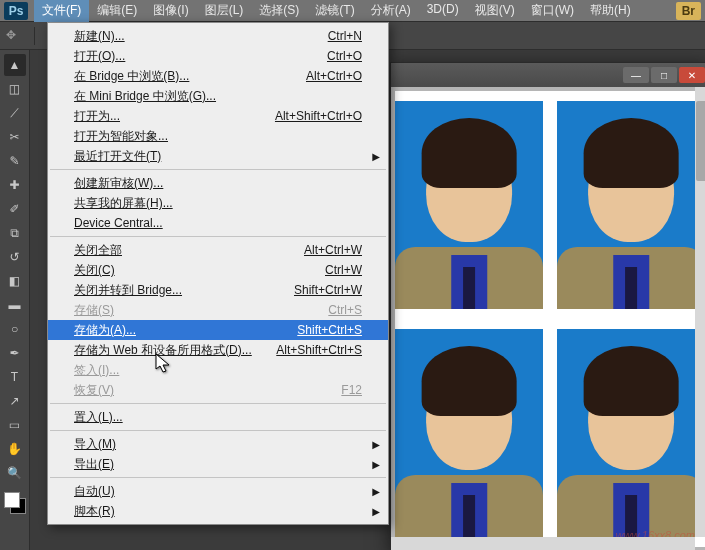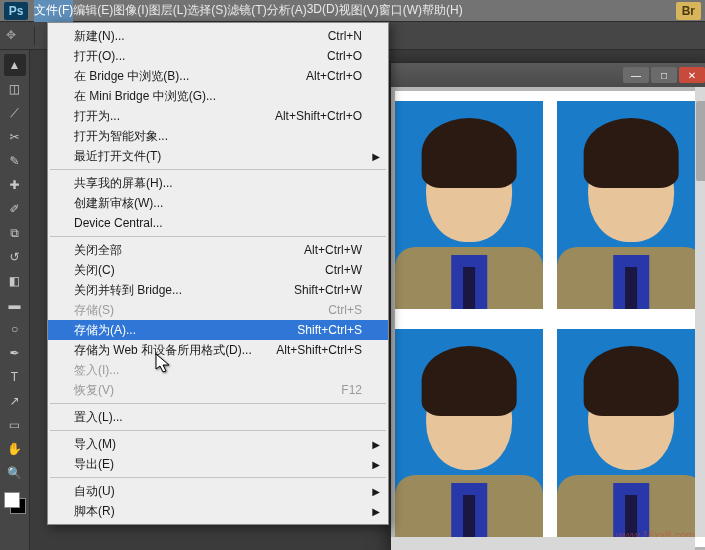--- a/index.html
+++ b/index.html
@@ -1,20 +1,20 @@
 <!DOCTYPE html>
 <html><head>
 <meta charset="utf-8">
 <style>
 * { margin: 0; padding: 0; box-sizing: border-box; font-family: "Microsoft YaHei", SimSun, Arial, sans-serif; font-size: 12px; }
 body { background: #464646; width: 705px; height: 550px; overflow: hidden; position: relative; }
 
 .menubar { background: #737373; height: 22px; display: flex; align-items: center; padding: 0 4px; border-bottom: 1px solid #2d2d2d; }
 .ps-logo { width: 24px; height: 18px; background: #0a3c5c; color: #9ccfe8; font-weight: bold; display: flex; align-items: center; justify-content: center; border-radius: 2px; margin-right: 6px; }
-.menu-item { color: #e8e8e8; padding: 3px 0; cursor: default; }
+.menu-item { color: #e8e8e8; padding: 3px 8px; cursor: default; }
 .menu-item.active { background: #5f8eb8; color: #fff; }
 .br-btn { margin-left: auto; background: #d8b45a; color: #4a3a10; padding: 2px 6px; border-radius: 2px; font-weight: bold; }
 
 .optbar { background: #464646; height: 28px; border-bottom: 1px solid #2d2d2d; display: flex; align-items: center; padding: 0 6px; gap: 12px; }
 .optbar .ico { width: 16px; height: 16px; color: #999; }
 .optbar .divider { width: 1px; height: 18px; background: #2d2d2d; }
 
 .workspace { position: absolute; top: 50px; left: 0; right: 0; bottom: 0; display: flex; }
 
 .toolbar { width: 30px; background: #464646; border-right: 1px solid #2d2d2d; display: flex; flex-direction: column; align-items: center; padding-top: 4px; gap: 2px; }
@@ -36,21 +36,21 @@
 .photo .hair { position: absolute; top: 8%; left: 50%; transform: translateX(-50%); width: 64%; height: 34%; background: #2a1a12; border-radius: 50% 50% 20% 20%; }
 .photo .body { position: absolute; bottom: 0; left: 50%; transform: translateX(-50%); width: 100%; height: 30%; background: #9a8a5c; border-radius: 20px 20px 0 0; }
 .photo .shirt { position: absolute; bottom: 0; left: 50%; transform: translateX(-50%); width: 24%; height: 26%; background: #2838a8; }
 .photo .tie { position: absolute; bottom: 0; left: 50%; transform: translateX(-50%); width: 8%; height: 20%; background: #1a1842; }
 .watermark { position: absolute; bottom: 6px; right: 10px; color: #c84a3a; opacity: 0.5; font-style: italic; font-size: 11px; pointer-events: none; }
 .scrollbar-v { position: absolute; top: 24px; right: 0; width: 14px; bottom: 14px; background: #d8d8d8; }
 .scrollbar-v .thumb { position: absolute; top: 14px; left: 1px; right: 1px; height: 80px; background: #a8a8a8; border-radius: 2px; }
 .scrollbar-h { position: absolute; left: 0; right: 14px; bottom: 0; height: 14px; background: #d8d8d8; }
 
 .dropdown { position: absolute; top: 22px; left: 47px; width: 342px; background: #eeeeee; border: 1px solid #8a8a8a; box-shadow: 3px 3px 10px rgba(0,0,0,0.45); z-index: 100; padding: 3px 0; }
-.dd-item { display: flex; align-items: center; justify-content: space-between; padding: 3px 26px 3px 26px; color: #1a1a1a; height: 20px; position: relative; }
+.dd-item { display: flex; align-items: center; justify-content: space-between; padding: 3px 26px 3px 26px; color: #1a1a1a; height: 20px; position: relative; text-decoration: underline; }
 .dd-item.disabled { color: #9a9a9a; }
 .dd-item.highlight { background: #3076d6; color: #fff; }
 .dd-item .shortcut { color: #1a1a1a; font-size: 12px; }
 .dd-item.highlight .shortcut { color: #fff; }
 .dd-item.disabled .shortcut { color: #9a9a9a; }
 .dd-sep { height: 1px; background: #c4c4c4; margin: 3px 2px; }
 .dd-item .arrow { position: absolute; right: 8px; font-size: 10px; }
 
 .cursor { position: absolute; top: 353px; left: 155px; z-index: 200; pointer-events: none; }
 .cursor svg { filter: drop-shadow(1px 1px 1px rgba(0,0,0,0.5)); }
@@ -180,24 +180,24 @@
     </div>
     <div class="dd-item">
       <span>打开为智能对象...</span>
     </div>
     <div class="dd-item">
       <span>最近打开文件(T)</span>
       <span class="arrow">▶</span>
     </div>
     <div class="dd-sep"></div>
     <div class="dd-item">
+      <span>创建新审核(W)...</span>
+    </div>
+    <div class="dd-item">
       <span>共享我的屏幕(H)...</span>
-    </div>
-    <div class="dd-item">
-      <span>创建新审核(W)...</span>
     </div>
     <div class="dd-item">
       <span>Device Central...</span>
     </div>
     <div class="dd-sep"></div>
     <div class="dd-item">
       <span>关闭全部</span>
       <span class="shortcut">Alt+Ctrl+W</span>
     </div>
     <div class="dd-item">

